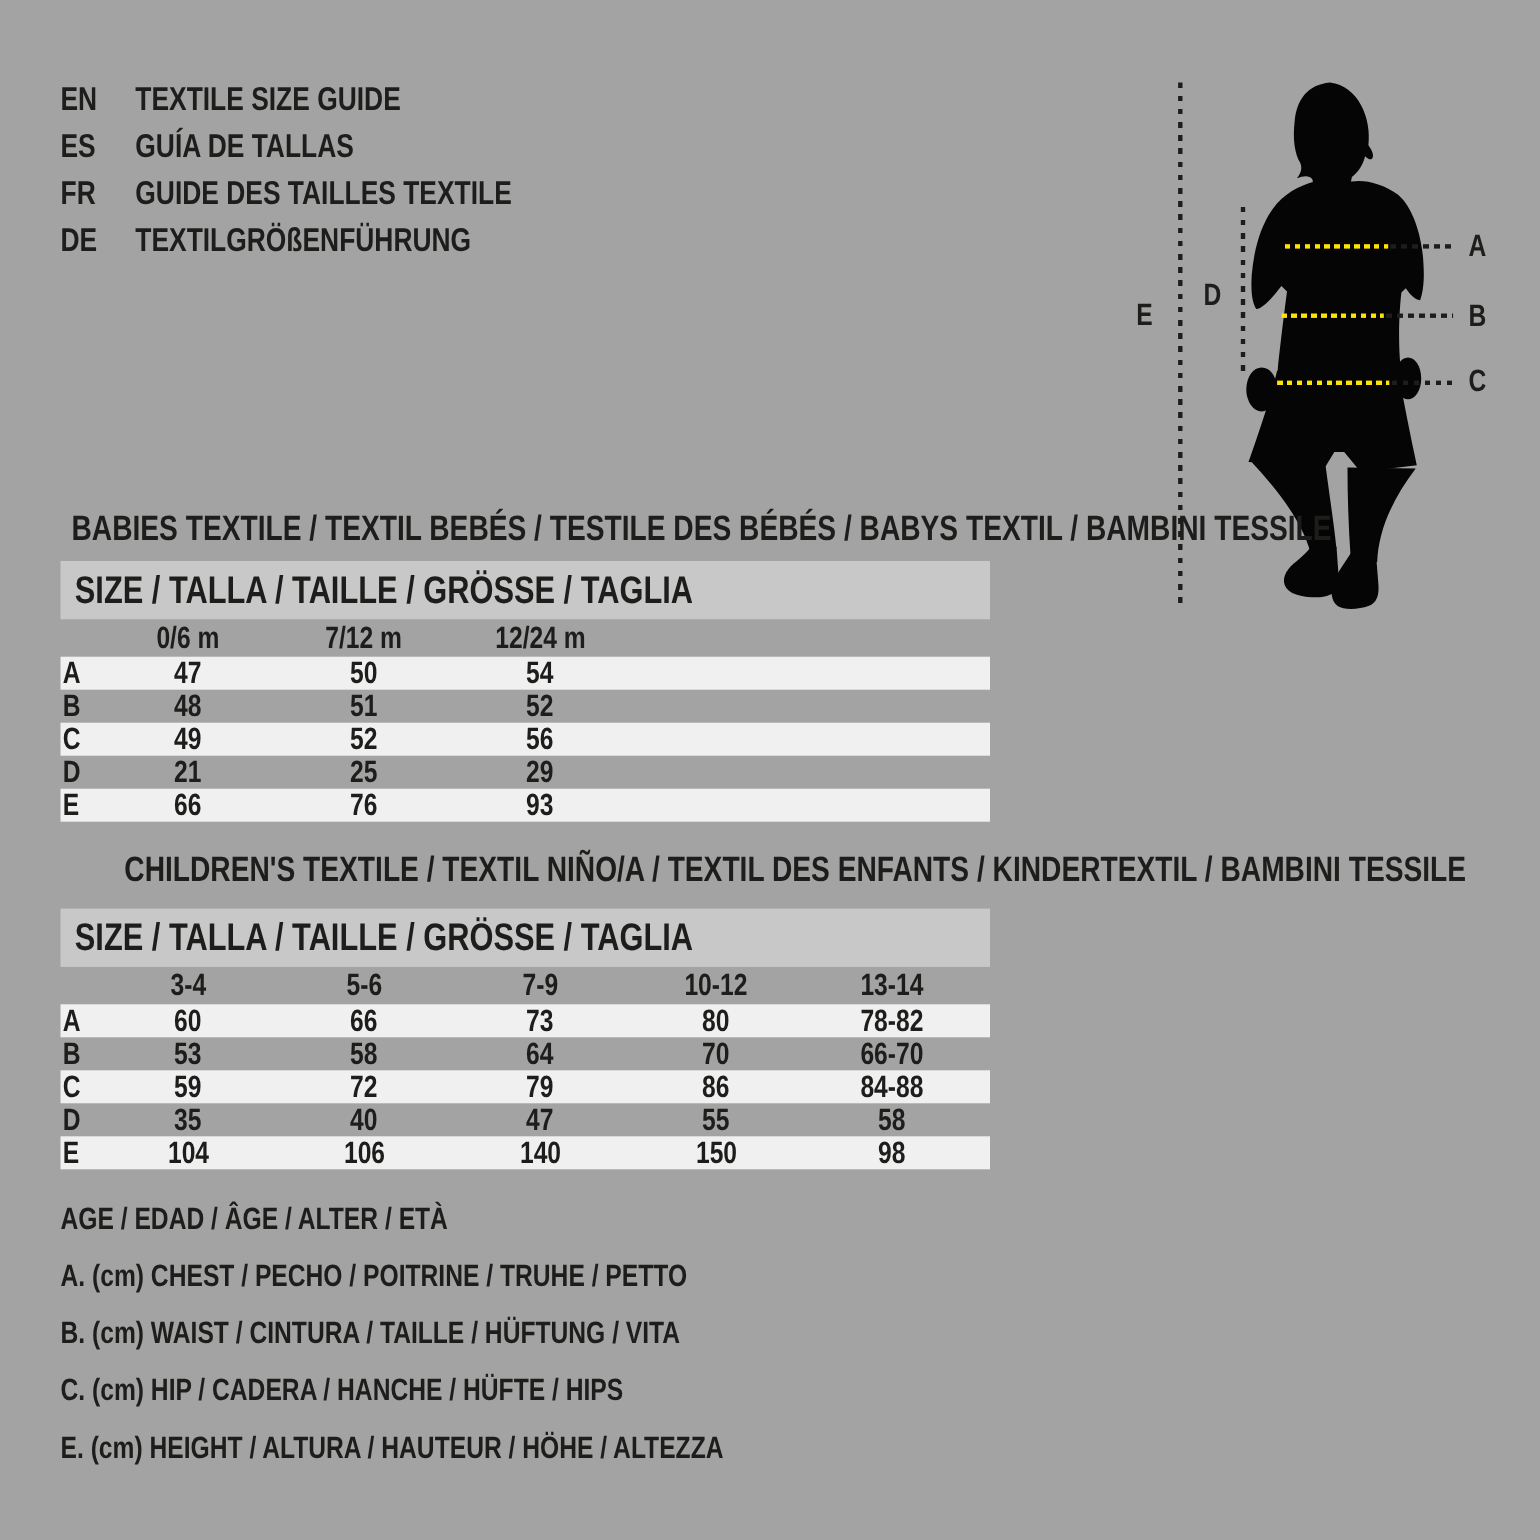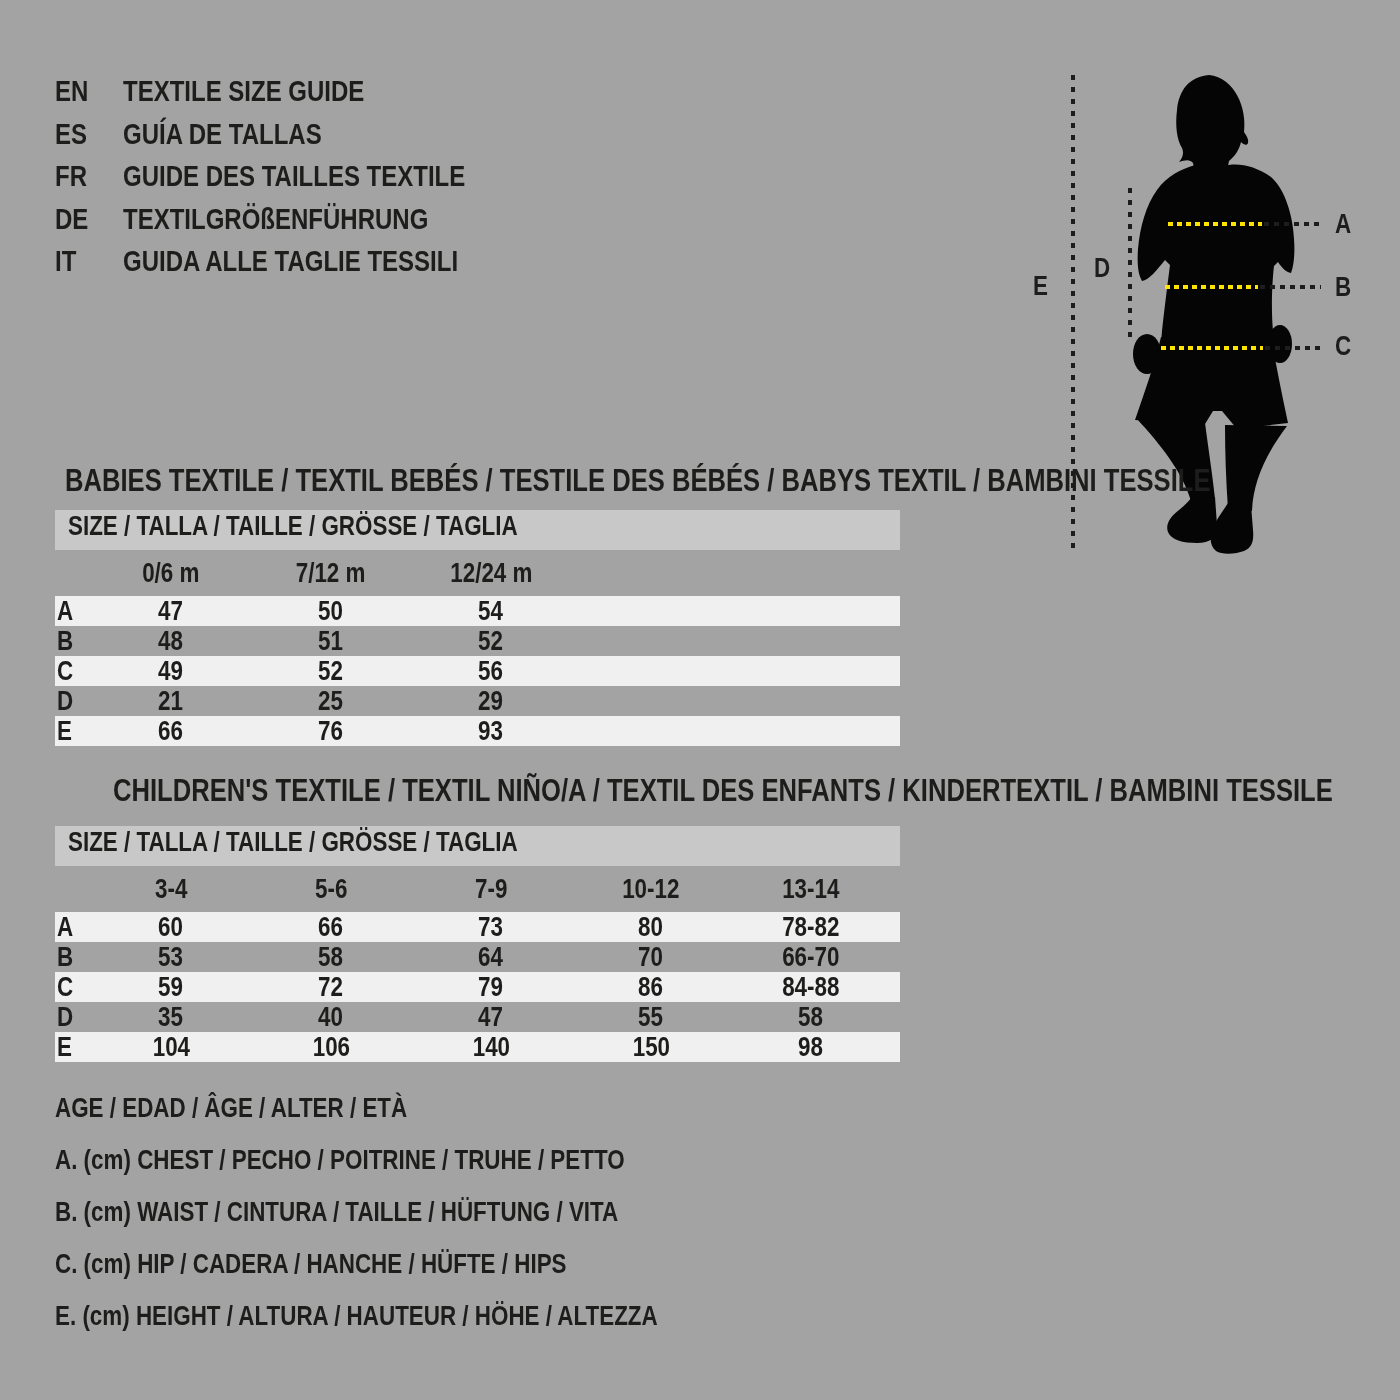--- a/index.html
+++ b/index.html
@@ -20,22 +20,22 @@
   .hdash{position:absolute;height:4px;background:repeating-linear-gradient(to right,#1d1d1b 0 5px,transparent 5px 10px);}
   .ydash{position:absolute;height:4px;background:repeating-linear-gradient(to right,#ffe400 0 5px,transparent 5px 9px);}
   .mlabel{position:absolute;font-size:28px;line-height:28px;}
   .sil{position:absolute;left:1125px;top:73px;width:180px;height:482px;}
 
   
   .section-h{position:absolute;left:65px;font-size:32px;line-height:28px;}
 
   
   .size-table{position:absolute;left:55px;width:845px;}
-  .bar{height:40px;background:#c8c8c8;display:flex;align-items:flex-start;padding-left:13px;box-sizing:border-box;font-size:28px;}
-  .cols-header{display:flex;height:46px;align-items:center;font-size:28px;}
+  .bar{height:53px;background:#c8c8c8;display:flex;align-items:center;padding-left:13px;box-sizing:border-box;font-size:35px;}
+  .cols-header{display:flex;height:34px;align-items:center;font-size:28px;}
   .trow{display:flex;height:30px;align-items:center;font-size:28px;}
   .striped{background:#f0f0f0;}
   .letter{width:36px;flex:none;padding-left:2px;box-sizing:border-box;}
   .cell{width:160px;flex:none;text-align:center;}
 
   
   .legend{position:absolute;left:55px;top:1092px;font-size:28px;}
   .legend-line{height:52px;display:flex;align-items:flex-start;}
 </style>
 </head>
@@ -52,24 +52,20 @@
       <span class="lang-code"><span class="cond">ES</span></span>
       <span class="cond">GUÍA DE TALLAS</span>
     </div>
     <div class="lang-row">
       <span class="lang-code"><span class="cond">FR</span></span>
       <span class="cond">GUIDE DES TAILLES TEXTILE</span>
     </div>
     <div class="lang-row">
       <span class="lang-code"><span class="cond">DE</span></span>
       <span class="cond">TEXTILGRÖßENFÜHRUNG</span>
-    </div>
-    <div class="lang-row">
-      <span class="lang-code"><span class="cond">IT</span></span>
-      <span class="cond">GUIDA ALLE TAGLIE TESSILI</span>
     </div>
   </div>
 
   <div class="vdash" style="left:1071px;top:75px;height:478px;"></div>
   <div class="vdash" style="left:1128px;top:188px;height:154px;"></div>
 
   <svg class="sil" viewBox="0 0 180 482" xmlns="http://www.w3.org/2000/svg">
     <g fill="#050505">
       <path d="M84 2 C64 4 54 17 52 37 C50 53 52 67 57 75 C59 80 58 84 54 89 C60 87 65 86 68 90 C70 97 69 104 67 112 L104 112 C102 103 102 95 104 88 C110 83 114 77 116 69 C119 72 122 73 123 70 C124 66 121 62 119 59 C122 35 110 5 84 2 Z"></path>
       <path d="M70 92 C56 96 42 103 32 117 C21 132 15 154 13 176 C12 191 13 201 17 208 C24 207 32 197 40 187 L45 192 C42 215 39 240 37 258 L36 270 L146 270 L148 258 C146 236 147 210 149 193 L153 189 C157 195 161 199 166 200 C169 192 170 180 169 166 C168 143 160 116 146 104 C132 94 116 90 104 92 Z"></path>

